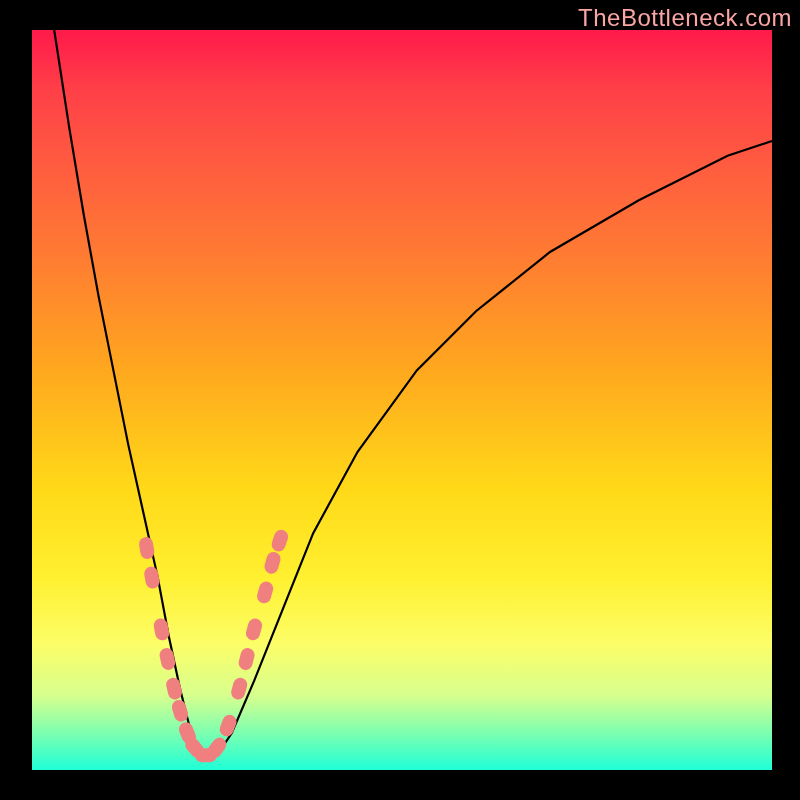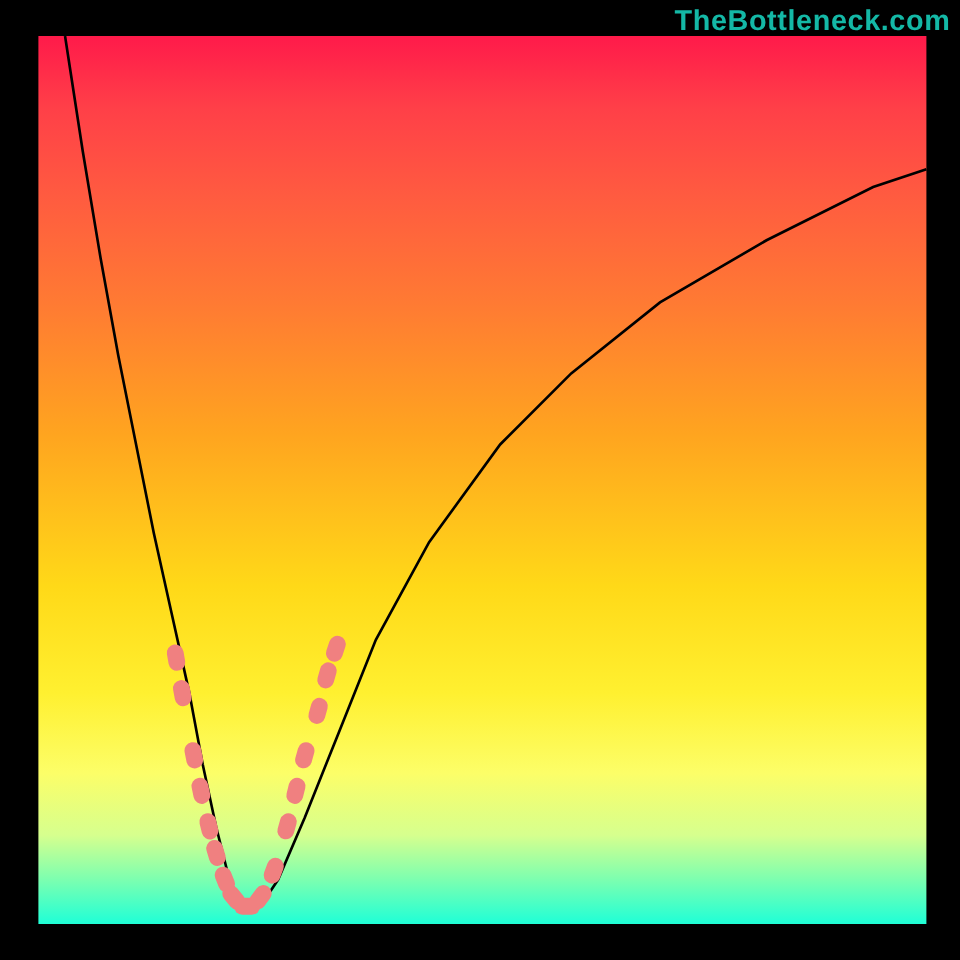--- a/index.html
+++ b/index.html
@@ -28,22 +28,22 @@
       #d6ff8e 90%,
       #7cffb0 95%,
       #1fffd7 100%);
   }
   .watermark {
     position: absolute;
     top: 4px;
     right: 8px;
     font-family: Arial, Helvetica, sans-serif;
     font-size: 24px;
-    font-weight: 700;
-    color: #14b8a6;
+    font-weight: 400;
+    color: #fca5a5;
     letter-spacing: 0.5px;
     user-select: none;
   }
   svg.overlay {
     position: absolute;
     left: 32px;
     top: 30px;
     width: 740px;
     height: 740px;
     overflow: visible;

